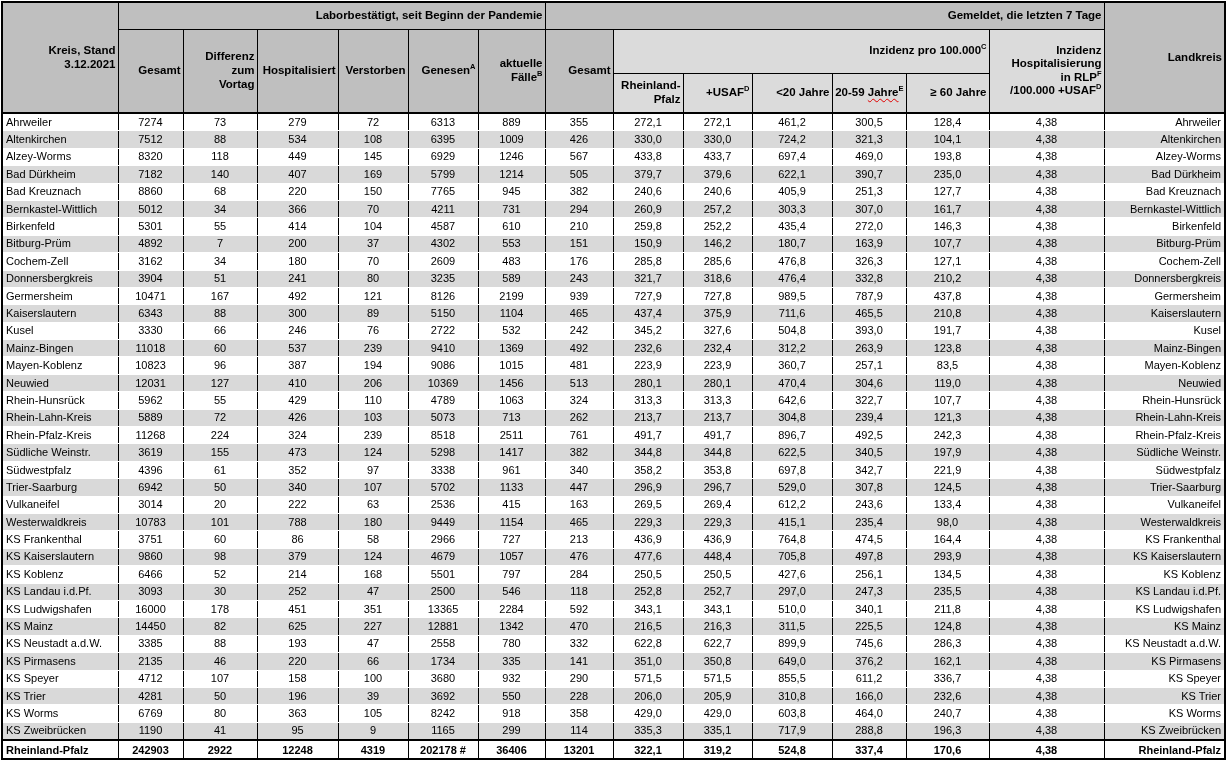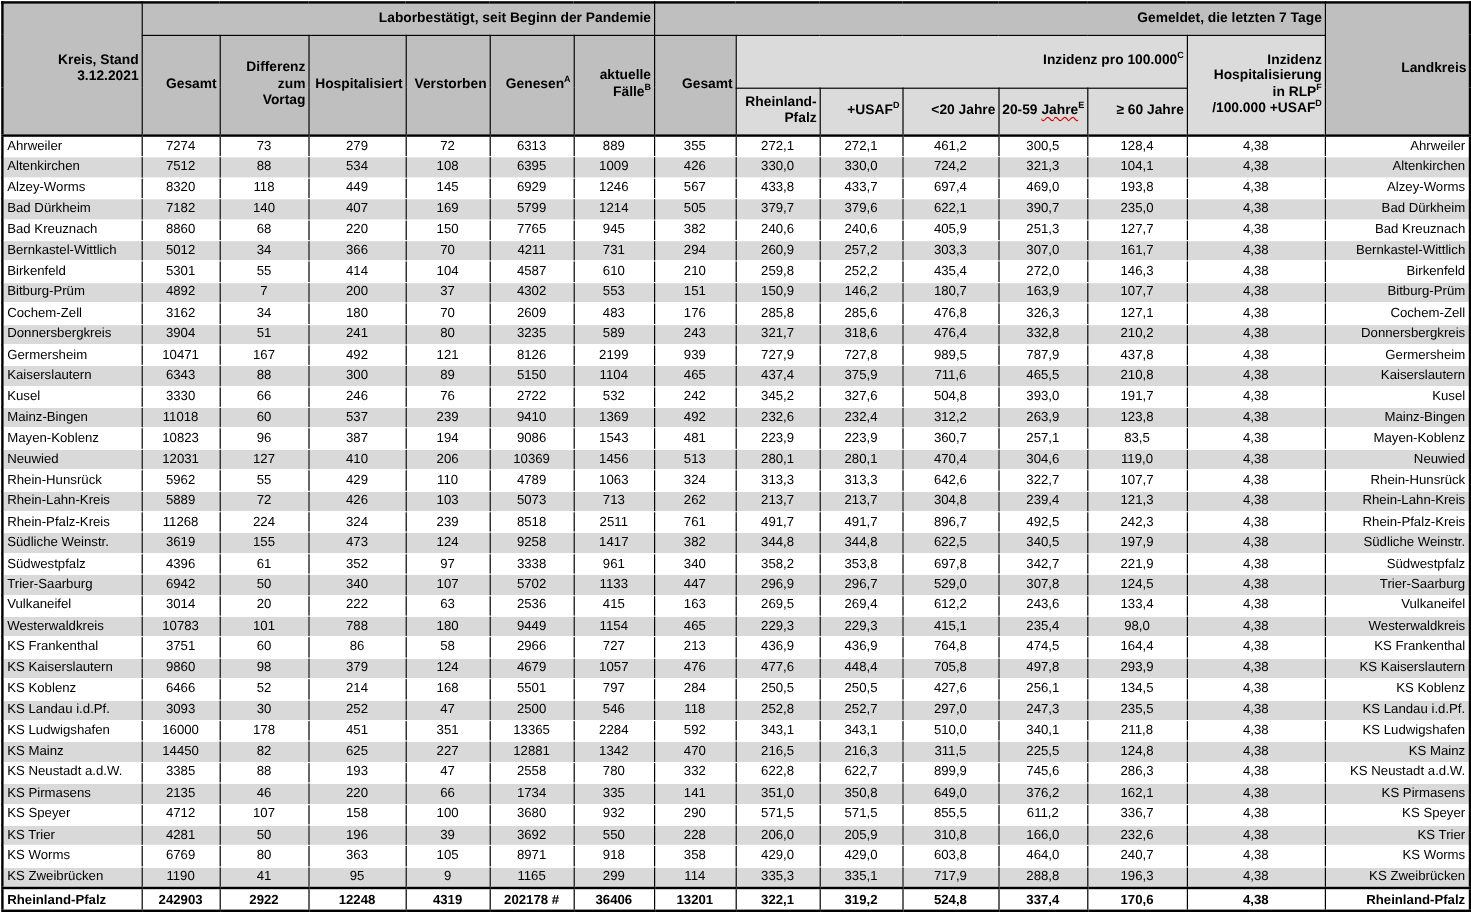--- a/index.html
+++ b/index.html
@@ -354,21 +354,21 @@
         <td class="num-col">4,38</td>
         <td class="land-col">Mainz-Bingen</td>
       </tr>
       <tr>
         <td class="name-col">Mayen-Koblenz</td>
         <td class="num-col">10823</td>
         <td class="num-col">96</td>
         <td class="num-col">387</td>
         <td class="num-col">194</td>
         <td class="num-col">9086</td>
-        <td class="num-col">1543</td>
+        <td class="num-col">1015</td>
         <td class="num-col">481</td>
         <td class="num-col">223,9</td>
         <td class="num-col">223,9</td>
         <td class="num-col">360,7</td>
         <td class="num-col">257,1</td>
         <td class="num-col">83,5</td>
         <td class="num-col">4,38</td>
         <td class="land-col">Mayen-Koblenz</td>
       </tr>
       <tr class="alt">
@@ -438,21 +438,21 @@
         <td class="num-col">242,3</td>
         <td class="num-col">4,38</td>
         <td class="land-col">Rhein-Pfalz-Kreis</td>
       </tr>
       <tr class="alt">
         <td class="name-col">Südliche Weinstr.</td>
         <td class="num-col">3619</td>
         <td class="num-col">155</td>
         <td class="num-col">473</td>
         <td class="num-col">124</td>
-        <td class="num-col">9258</td>
+        <td class="num-col">5298</td>
         <td class="num-col">1417</td>
         <td class="num-col">382</td>
         <td class="num-col">344,8</td>
         <td class="num-col">344,8</td>
         <td class="num-col">622,5</td>
         <td class="num-col">340,5</td>
         <td class="num-col">197,9</td>
         <td class="num-col">4,38</td>
         <td class="land-col">Südliche Weinstr.</td>
       </tr>
@@ -693,21 +693,21 @@
         <td class="num-col">232,6</td>
         <td class="num-col">4,38</td>
         <td class="land-col">KS Trier</td>
       </tr>
       <tr>
         <td class="name-col">KS Worms</td>
         <td class="num-col">6769</td>
         <td class="num-col">80</td>
         <td class="num-col">363</td>
         <td class="num-col">105</td>
-        <td class="num-col">8971</td>
+        <td class="num-col">8242</td>
         <td class="num-col">918</td>
         <td class="num-col">358</td>
         <td class="num-col">429,0</td>
         <td class="num-col">429,0</td>
         <td class="num-col">603,8</td>
         <td class="num-col">464,0</td>
         <td class="num-col">240,7</td>
         <td class="num-col">4,38</td>
         <td class="land-col">KS Worms</td>
       </tr>

